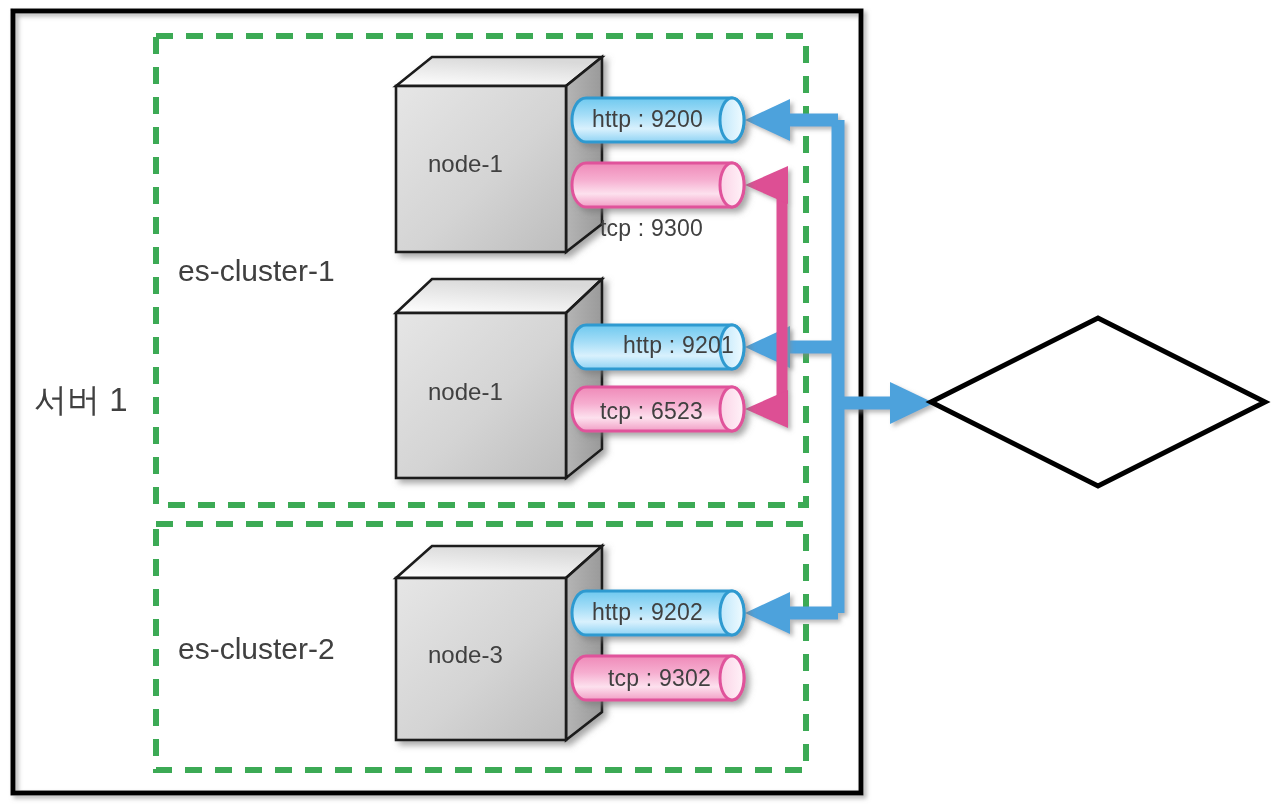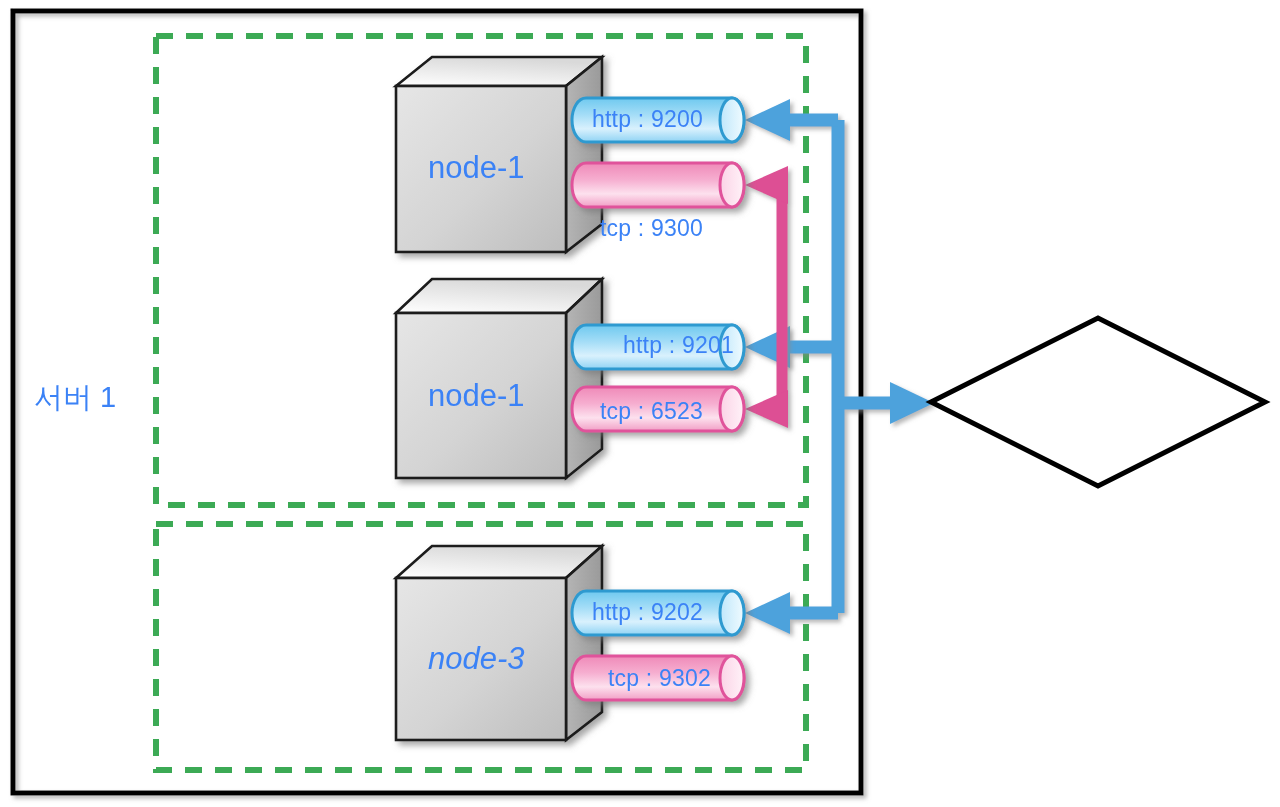--- a/index.html
+++ b/index.html
@@ -20,46 +20,46 @@
   }
   #svg-layer {
     position: absolute;
     left: 0;
     top: 0;
     width: 1280px;
     height: 807px;
   }
   .txt {
     position: absolute;
-    color: #3b82f6;
+    color: #404040;
     white-space: nowrap;
     line-height: 1;
     pointer-events: none;
   }
   .label-server {
-    font-size: 29px;
+    font-size: 33px;
     left: 34px;
     top: 383px;
   }
   .label-client {
     font-size: 33px;
     left: 997px;
     top: 385px;
   }
   .label-cluster {
     font-size: 30px;
   }
   .label-cluster-1 { left: 178px; top: 256px; }
   .label-cluster-2 { left: 178px; top: 634px; }
   .label-node {
-    font-size: 31px;
+    font-size: 24px;
   }
   .label-node-1 { left: 428px; top: 152px; }
   .label-node-2 { left: 428px; top: 380px; }
-  .label-node-3 { left: 428px; top: 643px; font-style: italic; }
+  .label-node-3 { left: 428px; top: 643px; }
   .label-port {
     font-size: 23px;
     letter-spacing: 0.2px;
   }
   .p-h0 { left: 592px; top: 108px; }
   .p-t0 { left: 600px; top: 174px; margin-top: 43px; }
   .p-h1 { left: 623px; top: 334px; }
   .p-t1 { left: 600px; top: 400px; }
   .p-h2 { left: 592px; top: 601px; }
   .p-t2 { left: 608px; top: 667px; }
@@ -188,20 +188,22 @@
       <ellipse cx="732" cy="678" rx="12" ry="22" fill="url(#gradTcpCap)" stroke="#e0539b" stroke-width="3"></ellipse>
     </g>
 
     <g>
       <polygon points="931,402 1098,318 1265,402 1098,486" fill="#ffffff" stroke="#000000" stroke-width="5" stroke-linejoin="miter"></polygon>
     </g>
   </svg>
 
   <div class="txt label-server">서버 1</div>
 
+  <div class="txt label-cluster label-cluster-1">es-cluster-1</div>
+  <div class="txt label-cluster label-cluster-2">es-cluster-2</div>
 
   <div class="txt label-node label-node-1">node-1</div>
   <div class="txt label-node label-node-2">node-1</div>
   <div class="txt label-node label-node-3">node-3</div>
 
   <div class="txt label-port p-h0">http : 9200</div>
   <div class="txt label-port p-t0">tcp : 9300</div>
 
   <div class="txt label-port p-h1">http : 9201</div>
   <div class="txt label-port p-t1">tcp : 6523</div>

